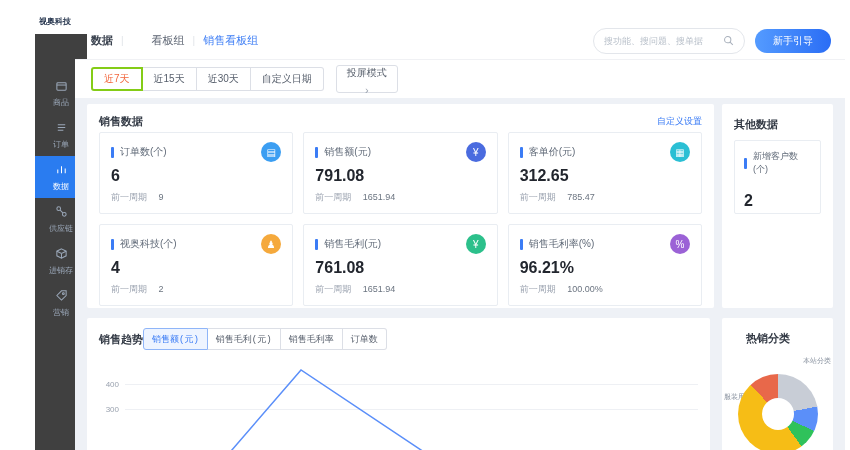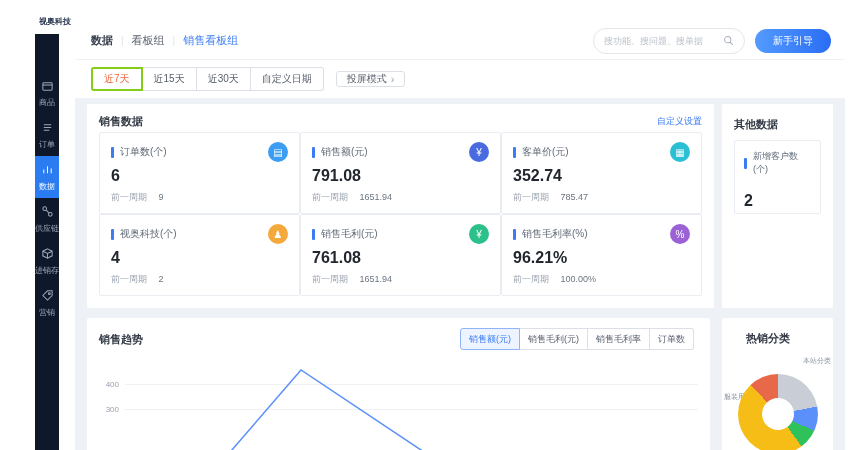--- a/index.html
+++ b/index.html
@@ -3,82 +3,82 @@
 <meta charset="utf-8">
 <style>
   * { box-sizing: border-box; margin: 0; padding: 0; }
   html,body { width:850px; height:450px; background:#fff; overflow:hidden;
     font-family:"Liberation Sans","DejaVu Sans",sans-serif; }
   .app { position:absolute; left:35px; top:8px; width:810px; height:442px; background:#fff; overflow:hidden; }
 
   
   .logo { position:absolute; left:0; top:0; width:40px; height:26px; display:flex; align-items:center; justify-content:center;
     font-size:8px; font-weight:bold; color:#2b3a52; letter-spacing:0; }
-  .sidebar { position:absolute; left:0; top:26px; width:24px; height:416px; background:#0f172a; padding-top:38px; }
+  .sidebar { position:absolute; left:0; top:26px; width:52px; height:416px; background:#404040; padding-top:38px; }
   .side-item { height:42px; display:flex; flex-direction:column; align-items:center; justify-content:center; gap:3px;
     color:#9aa7b8; font-size:8px; cursor:pointer; }
   .side-item svg { width:13px; height:13px; stroke:currentColor; fill:none; stroke-width:1.1; }
   .side-item.active { background:#2a7cf0; color:#fff; }
 
   
   .header { position:absolute; left:40px; top:0; right:0; height:52px; border-bottom:1px solid #f0f1f4;
     display:flex; align-items:center; padding:14px 14px 0 16px; }
   .crumb { font-size:11px; color:#39414e; font-weight:bold; cursor:pointer; }
   .crumb-div { color:#e1e4e9; margin:0 8px; font-size:10px; }
-  .crumb-mid { font-size:11px; color:#5a6270; cursor:pointer; }
+  .crumb-mid { font-size:11px; color:#5a6270; cursor:pointer;margin-left:20px; }
   .crumb-cur { font-size:11px; color:#3b7cf5; cursor:pointer; }
   .search { margin-left:auto; width:152px; height:26px; border:1px solid #e3e6eb; border-radius:14px;
     display:flex; align-items:center; padding:0 10px; background:#fff; }
   .search input { flex:1; border:none; outline:none; font-size:9px; color:#333; background:transparent; }
   .search input::placeholder { color:#b9c0ca; }
   .search svg { width:11px; height:11px; stroke:#a9b1bc; fill:none; stroke-width:1.3; }
   .guide-btn { margin-left:10px; height:24px; padding:0 18px; border:none; border-radius:13px; cursor:pointer;
     background:linear-gradient(90deg,#549bff,#2a6df5); color:#fff; font-size:10px; display:flex; align-items:center; }
 
   
   .filterbar { position:absolute; left:40px; top:52px; right:0; height:38px; background:#fff;
     display:flex; align-items:center; padding:0 16px; }
   .seg { display:flex; }
   .seg-item { height:24px; padding:0 11px; display:flex; align-items:center; font-size:10px; color:#565e6b;
     background:#fff; border:1px solid #dcdfe6; border-left:none; cursor:pointer; }
   .seg-item:first-child { border-left:1px solid #dcdfe6; border-radius:3px 0 0 3px; }
   .seg-item:last-child { border-radius:0 3px 3px 0; }
   .seg-item.active { color:#f2673d; border:2px solid #84cc16; }
-  .cast-btn { margin-left:12px; height:16px; padding:0 10px; display:flex; align-items:center; gap:4px;
-    font-size:10px; color:#565e6b; background:#fff; border:1px solid #dcdfe6; border-radius:3px; cursor:pointer; }
+  .cast-btn { margin-left:12px; height:28px; padding:0 10px; display:flex; align-items:center; gap:4px;
+    font-size:10px; color:#565e6b; background:#fff; border:1px solid #dcdfe6; border-radius:3px; cursor:pointer;flex-direction:column; }
   .cast-btn .arrow { color:#9aa2ae; font-size:11px; }
 
   
   .content { position:absolute; left:40px; top:90px; right:0; bottom:0; background:#eef1f6; overflow:hidden; }
   .panel { position:absolute; background:#fff; border-radius:2px; }
   .panel-title { font-size:11px; font-weight:bold; color:#333a45; }
 
   .panel-sales { left:12px; top:6px; width:627px; height:204px; }
   .sales-head { display:flex; align-items:center; justify-content:space-between; padding:10px 12px 0 12px; }
   .settings-link { font-size:9px; color:#3b7cf5; cursor:pointer; }
   .cards { position:absolute; left:12px; right:12px; top:28px; bottom:12px;
-    display:grid; grid-template-columns:repeat(3,1fr); grid-template-rows:1fr 1fr; }
+    display:grid; grid-template-columns:repeat(3,1fr); grid-template-rows:1fr 1fr; gap:10px; }
   .card { border:1px solid #e9edf2; border-radius:2px; padding:9px 11px; background:#fff; }
   .card-head { display:flex; align-items:center; gap:6px; }
   .accent-bar { width:3px; height:11px; background:#3b7cf5; border-radius:1px; flex:none; }
   .card-title { font-size:10px; color:#606a78; flex:1; }
   .card-icon { width:20px; height:20px; border-radius:50%; color:#fff; font-size:10px;
     display:flex; align-items:center; justify-content:center; flex:none; }
   .card-value { font-size:16px; font-weight:bold; color:#22262e; margin-top:5px; }
   .card-prev { font-size:9px; color:#9aa2af; margin-top:6px; }
   .card-prev .prev-val { margin-left:9px; color:#6b7480; }
 
   .panel-other { left:647px; top:6px; width:111px; height:204px; }
   .other-head { padding:10px 30px 8px 12px; }
   .ocard { margin:0 12px 12px 12px; border:1px solid #e9edf2; border-radius:2px; padding:9px 9px; height:74px; background:#fff; }
   .ocard .card-title { font-size:9px; }
   .ocard .card-value { margin-top:16px; }
 
   .panel-trend { left:12px; top:220px; width:623px; height:160px; }
-  .trend-head { display:flex; align-items:center; justify-content:space-between; padding:10px 16px 0 12px; }
+  .trend-head { display:flex; align-items:center; padding:10px 16px 0 12px;font-family:Liberation Mono, monospace; }
   .tseg { display:flex; }
   .tseg-item { height:22px; padding:0 8px; display:flex; align-items:center; font-size:9px; color:#565e6b;
     background:#fff; border:1px solid #dcdfe6; border-left:none; cursor:pointer; }
   .tseg-item:first-child { border-left:1px solid #dcdfe6; border-radius:3px 0 0 3px; }
   .tseg-item:last-child { border-radius:0 3px 3px 0; }
   .tseg-item.active { color:#3b7cf5; border:1px solid #8fb5f8; background:#eef4ff; }
   .chart { position:absolute; left:12px; right:12px; top:44px; height:120px; }
   .gridrow { position:absolute; left:0; right:0; display:flex; align-items:center; }
   .gridrow .tick { width:26px; font-size:8px; color:#9aa2af; text-align:right; padding-right:6px; }
   .gridrow .gline { flex:1; height:1px; background:#eef0f4; }
@@ -207,21 +207,21 @@
             <span class="prev-val">1651.94</span>
           </div>
         </div>
 
         <div class="card">
           <div class="card-head">
             <span class="accent-bar"></span>
             <span class="card-title">客单价(元)</span>
             <span class="card-icon" style="background: rgb(43, 191, 212);">▦</span>
           </div>
-          <div class="card-value">352.74</div>
+          <div class="card-value">312.65</div>
           <div class="card-prev">
             <span>前一周期</span>
             <span class="prev-val">785.47</span>
           </div>
         </div>
 
         <div class="card">
           <div class="card-head">
             <span class="accent-bar"></span>
             <span class="card-title">视奥科技(个)</span>

